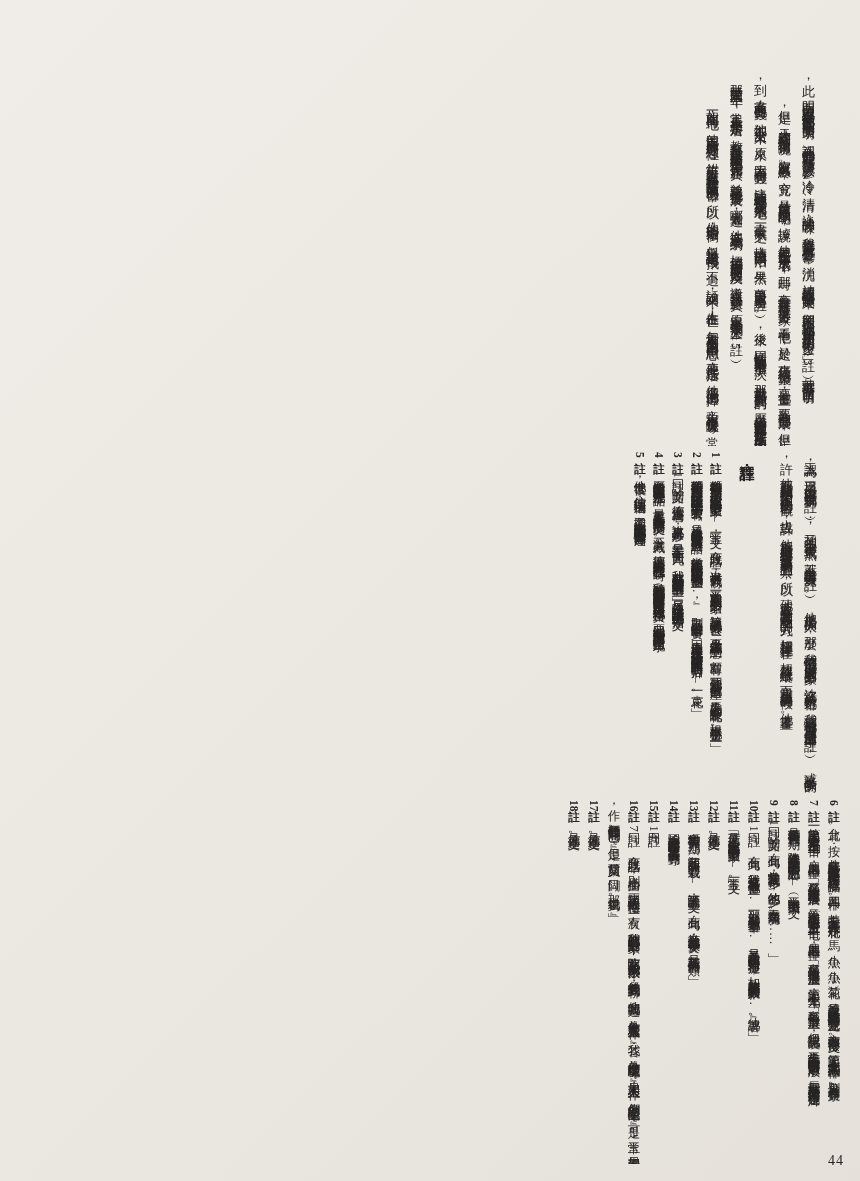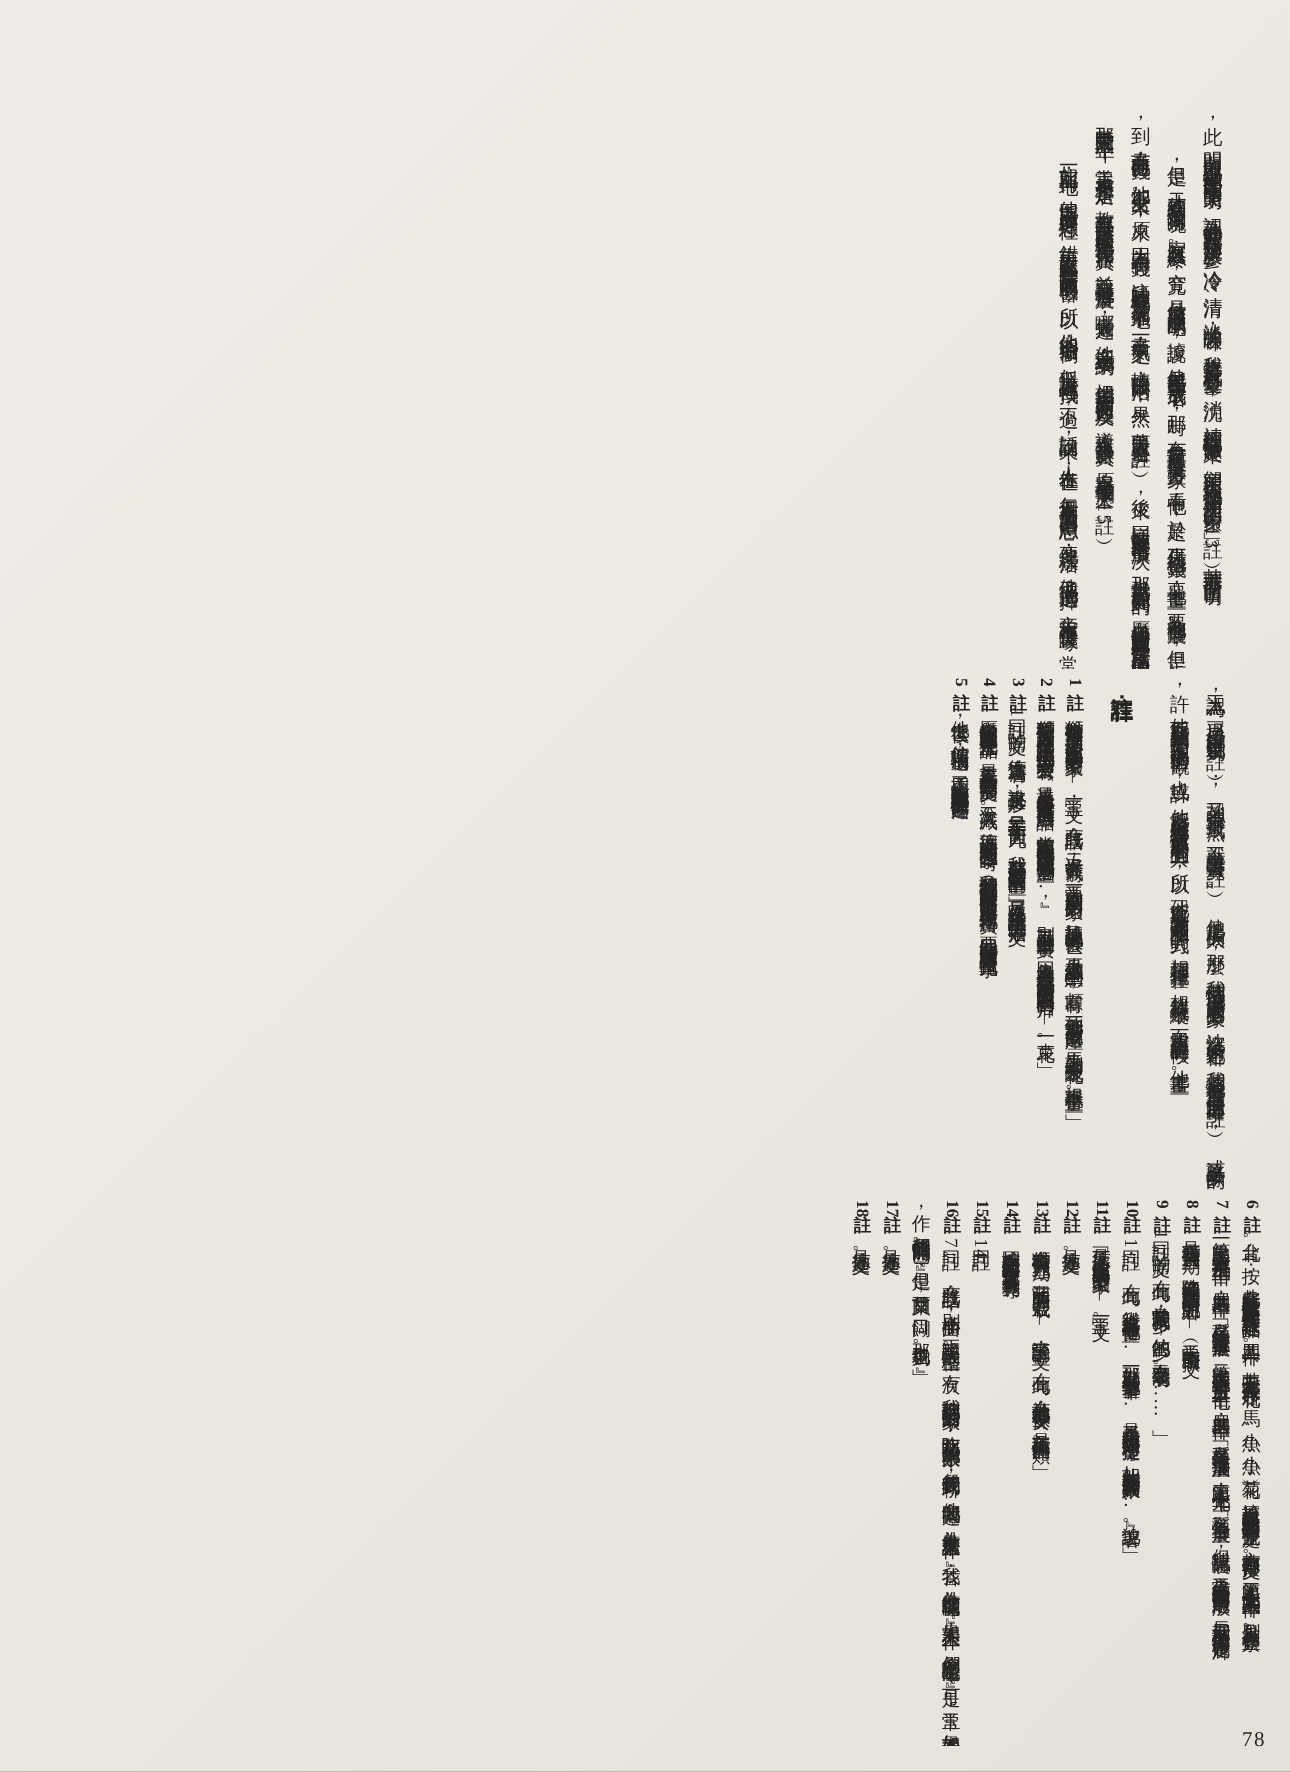--- a/index.html
+++ b/index.html
@@ -66,15 +66,15 @@
     <p class="note"><span class="note-label">註11</span><span>見席德進「一生沈沒在巴黎的中國老畫家——常玉」一文。</span></p>
     <p class="note"><span class="note-label">註12</span><span>見席德進文。</span></p>
     <p class="note"><span class="note-label">註13</span><span>雄獅美術月刊九一期，江萌（熊秉明）的「盆栽——談常玉的畫」一文，有此句：「在於他畫的很多裸女，是我所不懂得的一類。」</span></p>
     <p class="note"><span class="note-label">註14</span><span>按國立歷史博物館印行之「常玉畫展」展覽專刊。</span></p>
     <p class="note"><span class="note-label">註15</span><span>同註14。</span></p>
     <p class="note"><span class="note-label">註16</span><span>同註7。有此段話：「一則小插曲，正說明了常玉的性格。有一次，我請他到巴黎近郊的家中，吃北非阿拉伯式的小米飯。餐後我們閒聊，他向我問道：『為什麼您夫人不工作？』我答：『為什麼這樣問呢？』『如果夫人不工作，您們怎麼生活呢？』『可是，常玉，如果她不工作，我們僅能餬口而已。』『但是，艾爾貝，餬口，那也就夠了。』」</span></p>
     <p class="note"><span class="note-label">註17</span><span>見席德進文。</span></p>
     <p class="note"><span class="note-label">註18</span><span>見席德進文。</span></p>
   </div>
 
-  <div class="page-number">78</div>
+  <div class="page-number">44</div>
 
 </div>
 
 </body></html>

